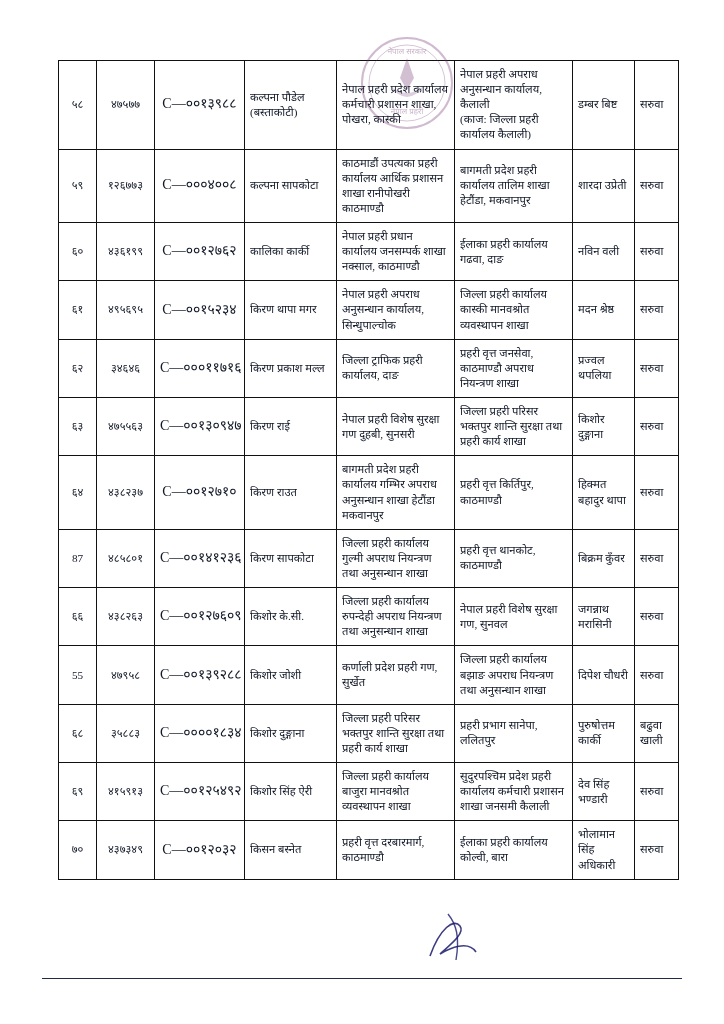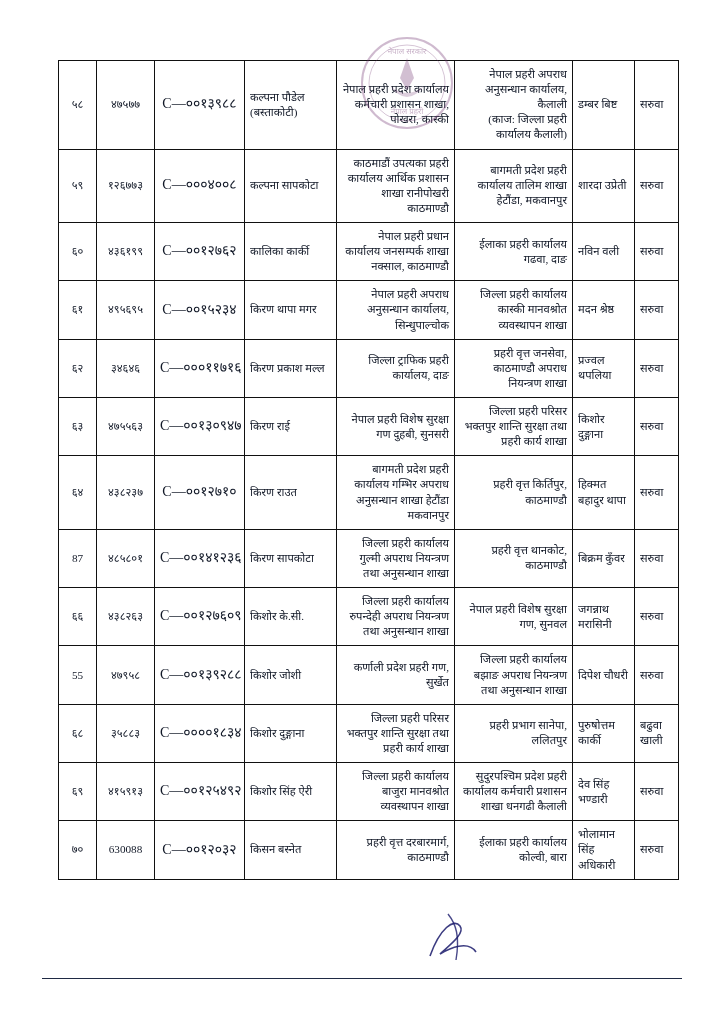--- a/index.html
+++ b/index.html
@@ -52,21 +52,21 @@
   col.c-code  { width: 90px; }
   col.c-name  { width: 92px; }
   col.c-from  { width: 118px; }
   col.c-to    { width: 118px; }
   col.c-rep   { width: 62px; }
   col.c-type  { width: 44px; }
 
   td.sn, td.pid, td.code, td.rep, td.type { text-align: center; }
   td.code { font-family: "Liberation Serif", serif; white-space: nowrap; font-size: 14px; }
   td.name { text-align: left; }
-  td.from, td.to { text-align: right; }
+  td.from, td.to { text-align: left; }
   td.rep { text-align: left; padding-left: 7px; margin-top: 32px; }
   td.type { text-align: left; padding-left: 6px; margin-left: 40px; }
 
   
   .signature {
     position: absolute;
     left: 420px;
     top: 908px;
     width: 70px;
     height: 60px;
@@ -241,28 +241,28 @@
         <td class="rep">पुरुषोत्तम कार्की</td>
         <td class="type">बढुवा खाली</td>
       </tr>
 
       <tr>
         <td class="sn">६९</td>
         <td class="pid">४१५९१३</td>
         <td class="code">C—००१२५४९२</td>
         <td class="name">किशोर सिंह ऐरी</td>
         <td class="from">जिल्ला प्रहरी कार्यालय बाजुरा मानवश्रोत व्यवस्थापन शाखा</td>
-        <td class="to">सुदुरपश्चिम प्रदेश प्रहरी कार्यालय कर्मचारी प्रशासन शाखा धनगढी कैलाली</td>
+        <td class="to">सुदुरपश्चिम प्रदेश प्रहरी कार्यालय कर्मचारी प्रशासन शाखा जनसमी कैलाली</td>
         <td class="rep">देव सिंह भण्डारी</td>
         <td class="type">सरुवा</td>
       </tr>
 
       <tr>
         <td class="sn">७०</td>
-        <td class="pid">630088</td>
+        <td class="pid">४३७३४९</td>
         <td class="code">C—००१२०३२</td>
         <td class="name">किसन बस्नेत</td>
         <td class="from">प्रहरी वृत्त दरबारमार्ग, काठमाण्डौ</td>
         <td class="to">ईलाका प्रहरी कार्यालय कोल्वी, बारा</td>
         <td class="rep">भोलामान सिंह अधिकारी</td>
         <td class="type">सरुवा</td>
       </tr>
 
     </tbody>
   </table>

